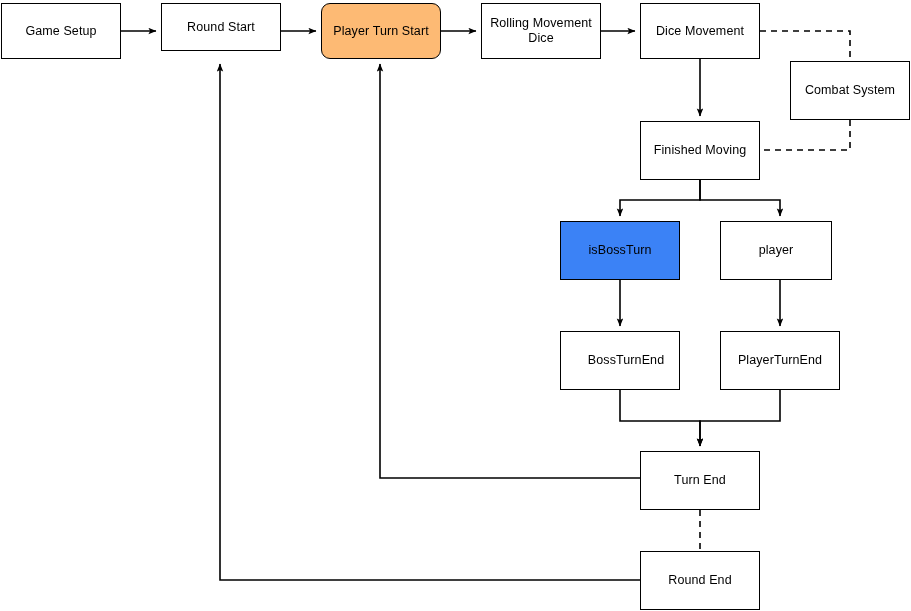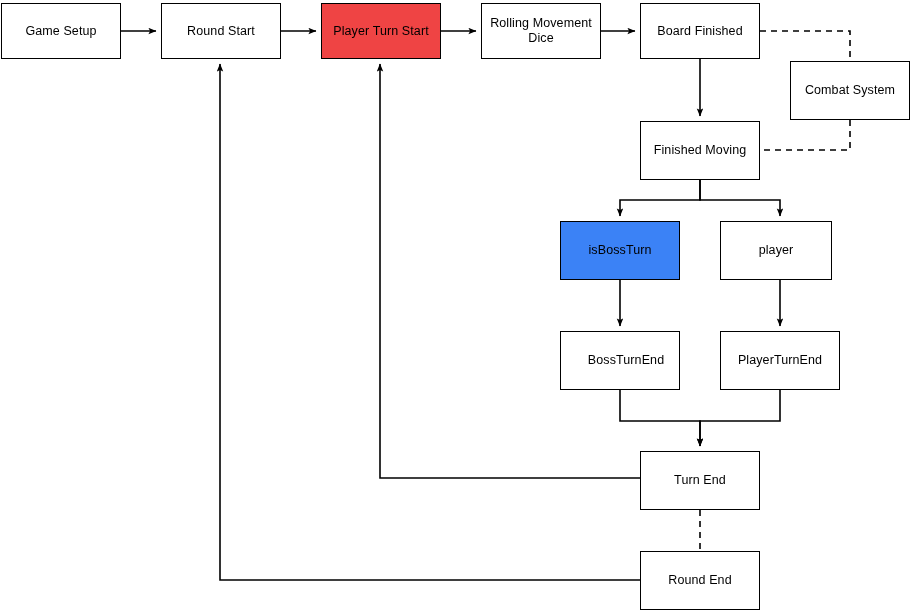--- a/index.html
+++ b/index.html
@@ -77,32 +77,32 @@
         <path d="M 700 510 L 700 551" fill="none" stroke="#000000" stroke-width="1.6" stroke-linecap="butt" stroke-linejoin="miter" stroke-dasharray="6 5"></path>
         <path d="M 640 478 L 380 478 L 380 64" fill="none" stroke="#000000" stroke-width="1.6" stroke-linecap="butt" stroke-linejoin="miter" marker-end="url(#arrowhead)"></path>
         <path d="M 640 580 L 220 580 L 220 64" fill="none" stroke="#000000" stroke-width="1.6" stroke-linecap="butt" stroke-linejoin="miter" marker-end="url(#arrowhead)"></path>
       </g>
   </svg>
 
   <div id="node-layer">
       <div class="node" style="left: 1px; top: 3px; width: 120px; height: 56px; background: rgb(255, 255, 255); border-color: rgb(0, 0, 0);">
         <span class="node-label">Game Setup</span>
       </div>
-      <div class="node" style="left: 161px; top: 3px; width: 120px; height: 56px; background: rgb(255, 255, 255); border-color: rgb(0, 0, 0);">
+      <div class="node" style="left: 161px; top: 3px; width: 120px; height: 48px; background: rgb(255, 255, 255); border-color: rgb(0, 0, 0);">
         <span class="node-label">Round Start</span>
       </div>
-      <div class="node" style="left: 321px; top: 3px; width: 120px; height: 56px; background: #ef4444; border-color: rgb(0, 0, 0);">
+      <div class="node" style="left: 321px; top: 3px; width: 120px; height: 56px; background: #fdba74; border-color: rgb(0, 0, 0); border-radius: 9px;">
         <span class="node-label">Player Turn Start</span>
       </div>
       <div class="node" style="left: 481px; top: 3px; width: 120px; height: 56px; background: rgb(255, 255, 255); border-color: rgb(0, 0, 0);">
         <span class="node-label">Rolling Movement
 Dice</span>
       </div>
       <div class="node" style="left: 640px; top: 3px; width: 120px; height: 56px; background: rgb(255, 255, 255); border-color: rgb(0, 0, 0);">
-        <span class="node-label">Board Finished</span>
+        <span class="node-label">Dice Movement</span>
       </div>
       <div class="node" style="left: 790px; top: 61px; width: 120px; height: 59px; background: rgb(255, 255, 255); border-color: rgb(0, 0, 0);">
         <span class="node-label">Combat System</span>
       </div>
       <div class="node" style="left: 640px; top: 121px; width: 120px; height: 59px; background: rgb(255, 255, 255); border-color: rgb(0, 0, 0);">
         <span class="node-label">Finished Moving</span>
       </div>
       <div class="node" style="left: 560px; top: 221px; width: 120px; height: 59px; background: #3b82f6; border-color: rgb(0, 0, 0);">
         <span class="node-label">isBossTurn</span>
       </div>

